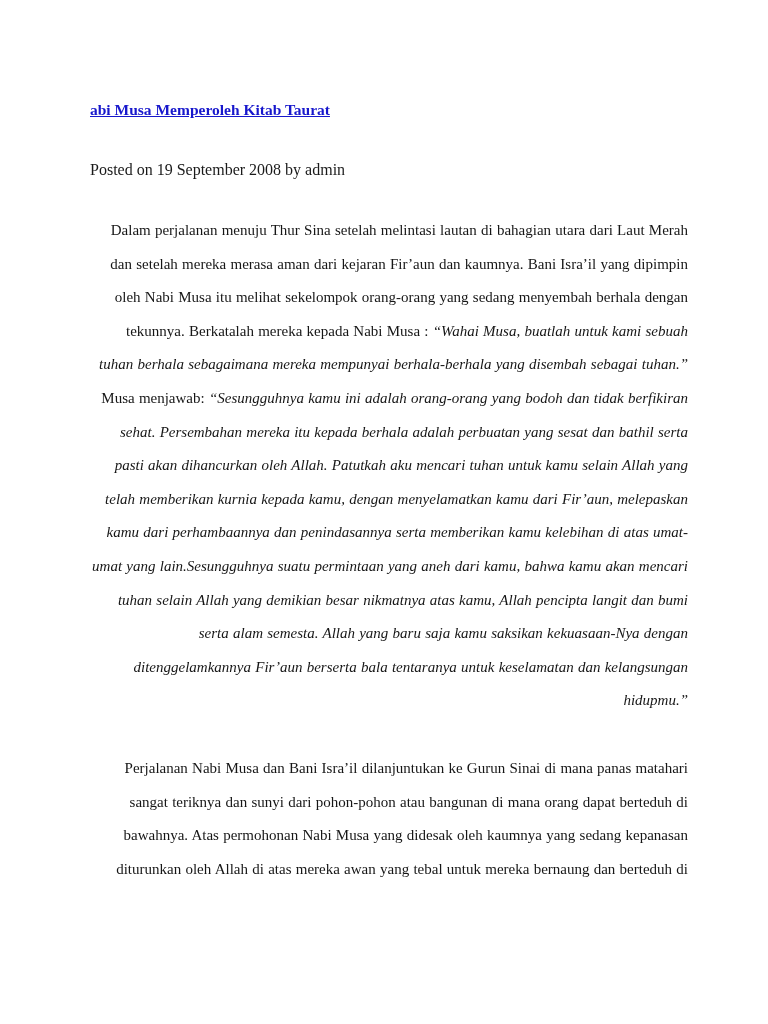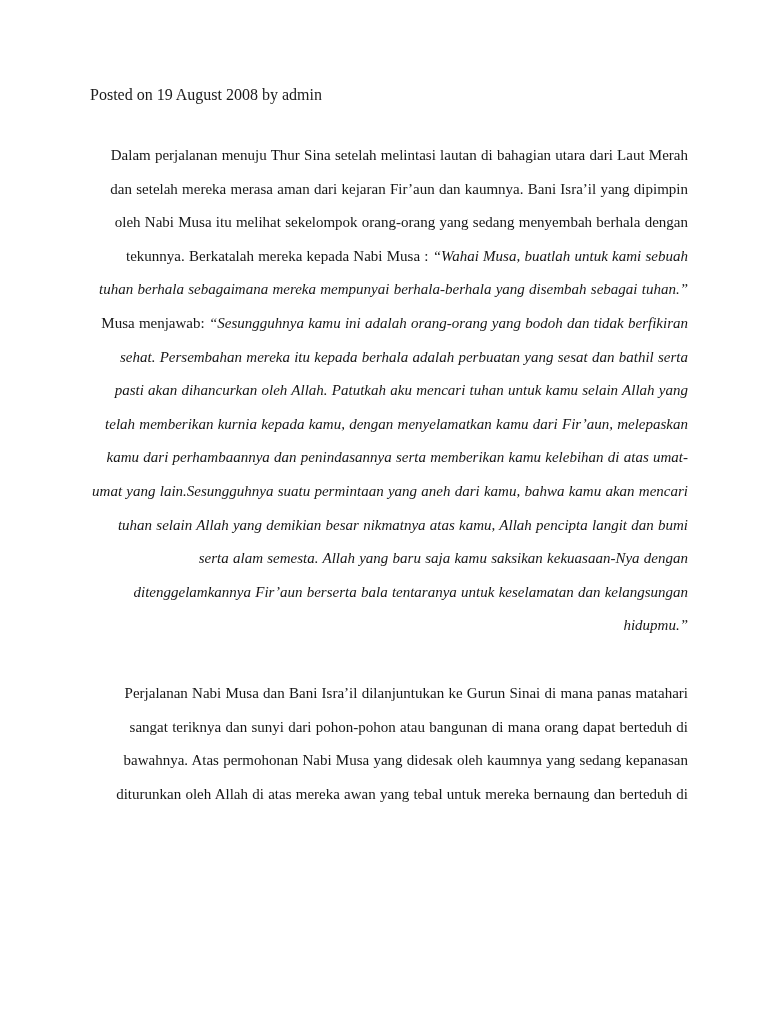--- a/index.html
+++ b/index.html
@@ -41,20 +41,21 @@
     word-spacing: 0.5px;
   }
   .post-body .italic {
     font-style: italic;
   }
 </style>
 </head>
 <body>
 
 <div class="page">
+  <h1 class="post-title"><a style="color: rgb(23, 23, 204); text-decoration-color: rgb(23, 23, 204);">abi Musa Memperoleh Kitab Taurat</a></h1>
 
-  <div class="byline">Posted on 19 August 2008 by admin</div>
+  <div class="byline">Posted on 19 September 2008 by admin</div>
 
   <div class="post-body">
       <p><span>Dalam perjalanan menuju Thur Sina setelah melintasi lautan di bahagian utara dari Laut Merah dan setelah mereka merasa aman dari kejaran Fir’aun dan kaumnya. Bani Isra’il yang dipimpin oleh Nabi Musa itu melihat sekelompok orang-orang yang sedang menyembah berhala dengan tekunnya. Berkatalah mereka kepada Nabi Musa : </span><span class="italic">“Wahai Musa, buatlah untuk kami sebuah tuhan berhala sebagaimana mereka mempunyai berhala-berhala yang disembah sebagai tuhan.” </span><span>Musa menjawab: </span><span class="italic">“Sesungguhnya kamu ini adalah orang-orang yang bodoh dan tidak berfikiran sehat. Persembahan mereka itu kepada berhala adalah perbuatan yang sesat dan bathil serta pasti akan dihancurkan oleh Allah. Patutkah aku mencari tuhan untuk kamu selain Allah yang telah memberikan kurnia kepada kamu, dengan menyelamatkan kamu dari Fir’aun, melepaskan kamu dari perhambaannya dan penindasannya serta memberikan kamu kelebihan di atas umat-umat yang lain.Sesungguhnya suatu permintaan yang aneh dari kamu, bahwa kamu akan mencari tuhan selain Allah yang demikian besar nikmatnya atas kamu, Allah pencipta langit dan bumi serta alam semesta. Allah yang baru saja kamu saksikan kekuasaan-Nya dengan ditenggelamkannya Fir’aun berserta bala tentaranya untuk keselamatan dan kelangsungan hidupmu.”</span></p>
       <p><span>Perjalanan Nabi Musa dan Bani Isra’il dilanjuntukan ke Gurun Sinai di mana panas matahari sangat teriknya dan sunyi dari pohon-pohon atau bangunan di mana orang dapat berteduh di bawahnya. Atas permohonan Nabi Musa yang didesak oleh kaumnya yang sedang kepanasan diturunkan oleh Allah di atas mereka awan yang tebal untuk mereka bernaung dan berteduh di</span></p>
     </div>
 </div>
 
 </body></html>

